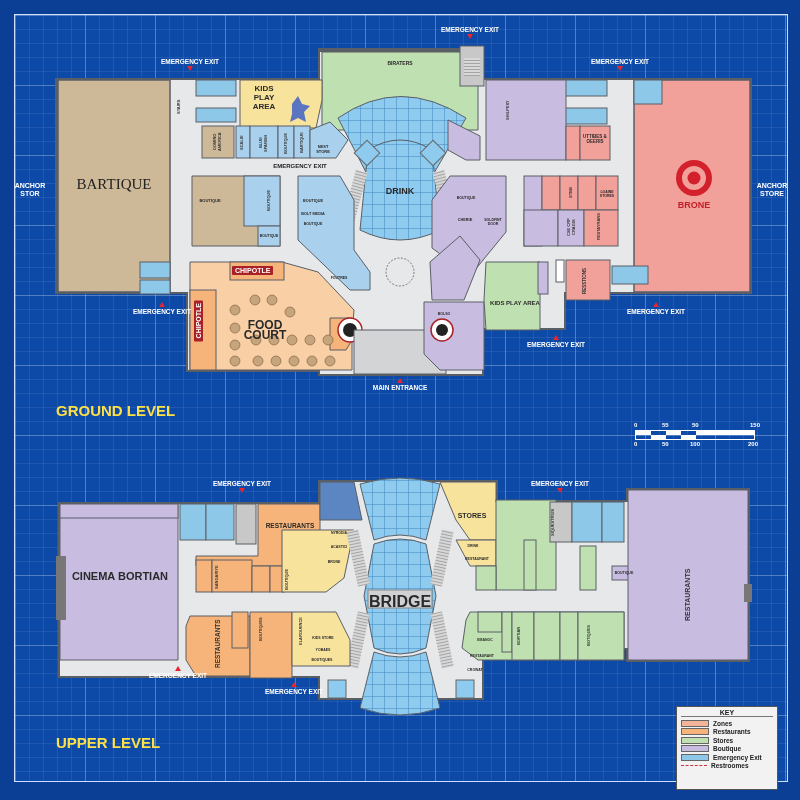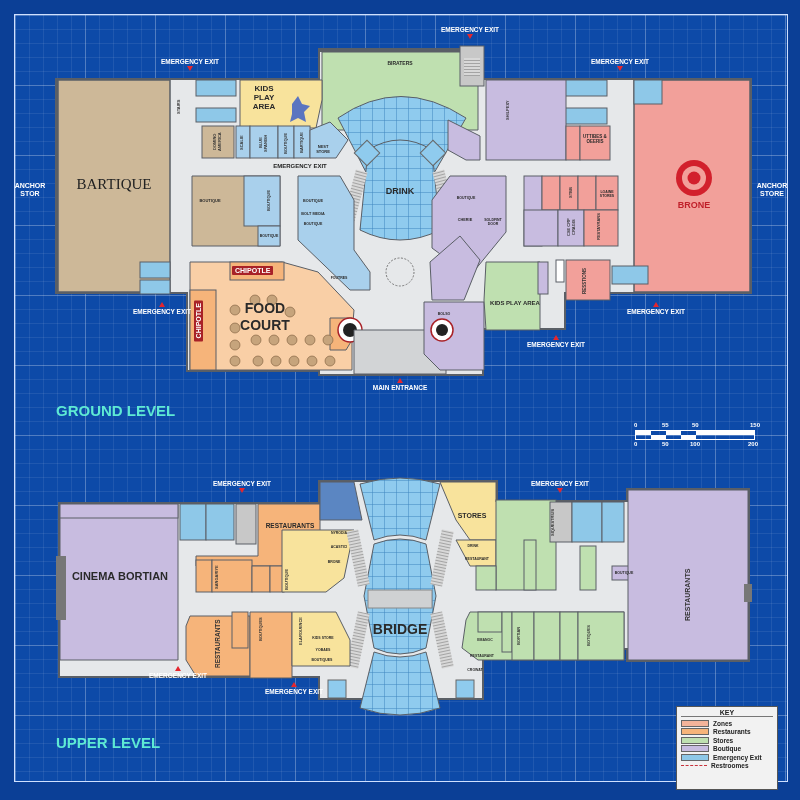--- a/index.html
+++ b/index.html
@@ -7,21 +7,21 @@
   .grid{position:absolute;left:14px;top:14px;width:772px;height:766px;border:1.5px solid #cfe0ff;
     background-color:#0d4aa8;
     background-image:
       linear-gradient(rgba(255,255,255,.22) 1px,transparent 1px),
       linear-gradient(90deg,rgba(255,255,255,.22) 1px,transparent 1px),
       linear-gradient(rgba(255,255,255,.08) 1px,transparent 1px),
       linear-gradient(90deg,rgba(255,255,255,.08) 1px,transparent 1px);
     background-size:70px 70px,70px 70px,14px 14px,14px 14px;}
   svg{position:absolute;left:0;top:0;}
   .lbl{position:absolute;color:#fff;font-weight:bold;text-align:center;font-size:7px;line-height:8px;}
-  .level{position:absolute;color:#5eead4;font-weight:bold;font-size:15px;}
+  .level{position:absolute;color:#fde047;font-weight:bold;font-size:15px;}
   .exit{position:absolute;color:#fff;font-weight:bold;font-size:6.5px;line-height:7px;text-align:center;width:60px;}
   .exit .tri{display:block;margin:1px auto 0;width:0;height:0;border-left:3.5px solid transparent;border-right:3.5px solid transparent;border-top:5px solid #e4262e;}
   .exit .triup{display:block;margin:0 auto 1px;width:0;height:0;border-left:3.5px solid transparent;border-right:3.5px solid transparent;border-bottom:5px solid #e4262e;}
   .tx{position:absolute;font-weight:bold;color:#2a2a2a;text-align:center;}
   .vt{position:absolute;font-weight:bold;color:#333;font-size:4px;writing-mode:vertical-rl;transform:rotate(180deg);text-align:center;}
   .key{position:absolute;left:676px;top:706px;width:100px;height:82px;background:#f2f2f2;border:1px solid #555;font-size:6.5px;font-weight:bold;color:#222;}
   .key .ktitle{text-align:center;font-size:7px;padding-top:2px;border-bottom:1px solid #777;margin:0 4px 2px;}
   .key .krow{display:flex;align-items:center;height:8.5px;padding-left:4px;}
   .key .sw{width:26px;height:5px;border:1px solid #666;margin-right:4px;}
   .key .dash{width:26px;margin-right:4px;border-top:1.5px dashed #c8323c;}
@@ -219,21 +219,21 @@
 </svg>
 
 <div class="tx" style="left:58px;top:176px;width:112px;font-size:15px;font-weight:normal;font-family:'Liberation Serif',serif;color:#222;">BARTIQUE</div>
 <div class="tx" style="left:656px;top:200px;width:76px;font-size:9px;color:#c0202a;">BRONE</div>
 <div class="lbl" style="left:10px;top:182px;width:40px;">ANCHOR STOR</div>
 <div class="lbl" style="left:754px;top:182px;width:36px;">ANCHOR STORE</div>
 
 <div class="tx" style="left:244px;top:84px;width:40px;font-size:8px;line-height:9px;">KIDS PLAY AREA</div>
 <div class="tx" style="left:322px;top:60px;width:156px;font-size:5px;">BIRATERS</div>
 <div class="tx" style="left:374px;top:186px;width:52px;font-size:9px;">DRINK</div>
-<div class="tx" style="left:240px;top:300px;width:50px;font-size:14px;line-height:17px;">FOOD COURT</div>
+<div class="tx" style="left:240px;top:320px;width:50px;font-size:12px;line-height:10px;">FOOD COURT</div>
 <div class="chip" style="left:232px;top:266px;font-size:7px;">CHIPOTLE</div>
 <div class="chip" style="left:194px;top:300px;writing-mode:vertical-rl;transform:rotate(180deg);font-size:7px;padding:3px 1px;">CHIPOTLE</div>
 <div class="tx" style="left:490px;top:300px;width:50px;font-size:6px;line-height:7px;">KIDS PLAY AREA</div>
 <div class="vt" style="left:582px;top:264px;height:34px;font-size:4.5px;">RESSTIONS</div>
 
 <div class="vt" style="left:176px;top:98px;height:18px;">STAIRS</div>
 <div class="vt" style="left:212px;top:128px;height:28px;">DOMINO AMERICA</div>
 <div class="vt" style="left:239px;top:130px;height:26px;">SCALIE</div>
 <div class="vt" style="left:258px;top:130px;height:26px;">BLUE SPANISH</div>
 <div class="vt" style="left:283px;top:130px;height:26px;">BOUTIQUE</div>
@@ -284,21 +284,21 @@
   </div>
   <div style="position:relative;height:8px;margin-top:1px;">
     <span style="position:absolute;left:2px;">0</span>
     <span style="position:absolute;left:30px;">50</span>
     <span style="position:absolute;left:58px;">100</span>
     <span style="position:absolute;left:116px;">200</span>
   </div>
 </div>
 
 <div class="tx" style="left:70px;top:570px;width:100px;font-size:11px;line-height:13px;">CINEMA BORTIAN</div>
-<div class="tx" style="left:368px;top:593px;width:64px;font-size:14px;margin-top:28px;">BRIDGE</div>
+<div class="tx" style="left:368px;top:593px;width:64px;font-size:16px;">BRIDGE</div>
 <div class="tx" style="left:262px;top:522px;width:56px;font-size:6.5px;">RESTAURANTS</div>
 <div class="vt" style="left:214px;top:624px;height:44px;font-size:6.5px;">RESTAURANTS</div>
 <div class="vt" style="left:684px;top:560px;height:70px;font-size:7px;">RESTAURANTS</div>
 <div class="tx" style="left:452px;top:512px;width:40px;font-size:7px;">STORES</div>
 
 <div class="tx" style="left:324px;top:531px;width:30px;font-size:3.5px;">NYRODIA</div>
 <div class="tx" style="left:324px;top:545px;width:30px;font-size:3.5px;">ACASTICI</div>
 <div class="tx" style="left:324px;top:560px;width:20px;font-size:3.5px;">BRONE</div>
 <div class="vt" style="left:284px;top:568px;height:22px;">BOUTIQUE</div>
 <div class="vt" style="left:214px;top:564px;height:26px;">SANGARIYE</div>

